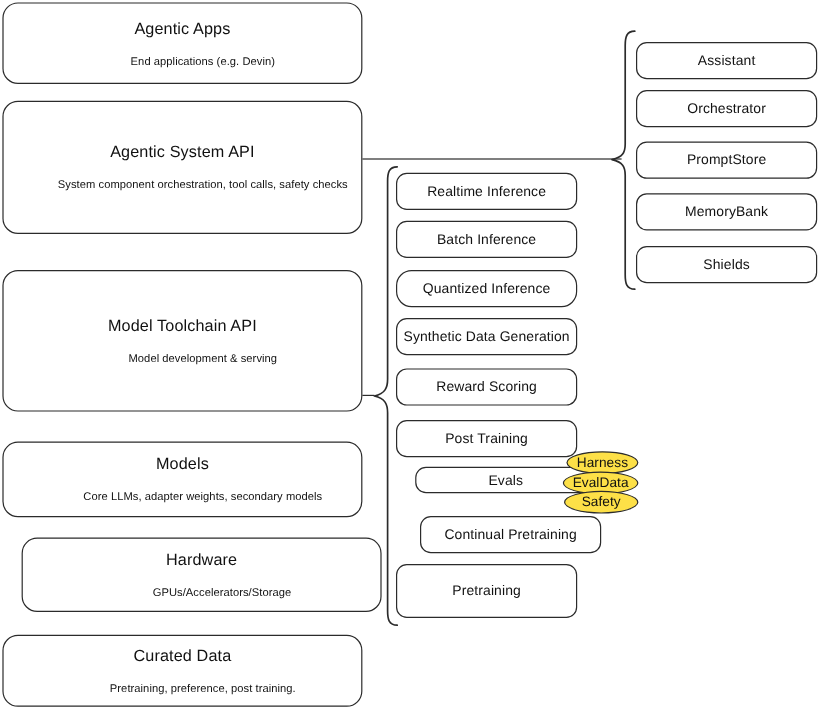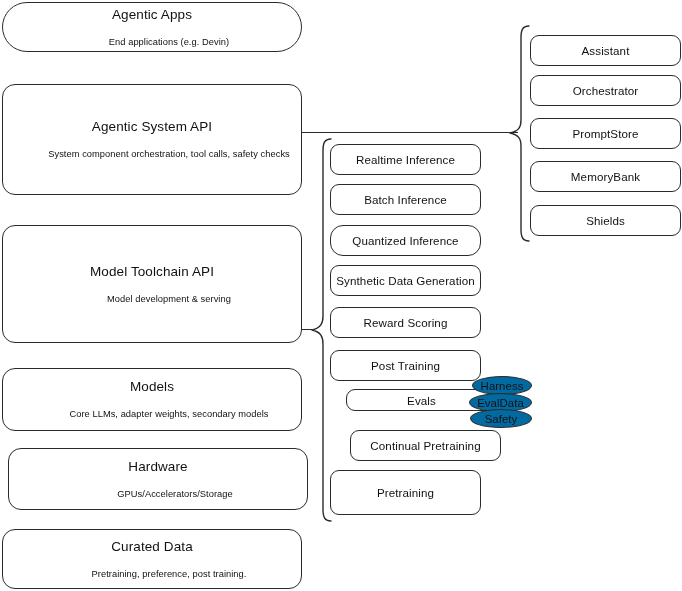--- a/index.html
+++ b/index.html
@@ -60,21 +60,21 @@
     color: #111111;
     letter-spacing: 0.1px;
     text-align: center;
   }
   
   .pill {
     position: absolute;
     box-sizing: border-box;
     border: 1.3px solid #2b2b2b;
     border-radius: 50%/50%;
-    background: #0369a1;
+    background: #fde047;
     display: flex;
     align-items: center;
     justify-content: center;
     font-size: 11.4px;
     color: #111111;
     letter-spacing: 0.05px;
     white-space: nowrap;
   }
   
   .connector {
@@ -93,41 +93,41 @@
     stroke-width: 1.4;
     stroke-linecap: round;
     stroke-linejoin: round;
   }
 </style>
 </head>
 <body>
 
 <div id="canvas">
 
-  <div class="stack-box" style="left:2px; top:2px; width:300px; height:50px;border-radius:25px;">
+  <div class="stack-box" style="left:2px; top:2px; width:300px; height:68px;">
     <div class="stack-title">Agentic Apps</div>
     <div class="stack-sub">End applications (e.g. Devin)</div>
   </div>
 
   <div class="stack-box" style="left:2px; top:84px; width:300px; height:111px;">
     <div class="stack-title">Agentic System API</div>
     <div class="stack-sub">System component orchestration, tool calls, safety checks</div>
   </div>
 
   <div class="stack-box" style="left:2px; top:225px; width:300px; height:118px;">
     <div class="stack-title">Model Toolchain API</div>
     <div class="stack-sub">Model development &amp; serving</div>
   </div>
 
   <div class="stack-box" style="left:2px; top:368px; width:300px; height:63px;">
     <div class="stack-title">Models</div>
     <div class="stack-sub">Core LLMs, adapter weights, secondary models</div>
   </div>
 
-  <div class="stack-box" style="left:8px; top:448px; width:300px; height:62px;">
+  <div class="stack-box" style="left:18px; top:448px; width:300px; height:62px;">
     <div class="stack-title">Hardware</div>
     <div class="stack-sub">GPUs/Accelerators/Storage</div>
   </div>
 
   <div class="stack-box" style="left:2px; top:529px; width:300px; height:60px;">
     <div class="stack-title">Curated Data</div>
     <div class="stack-sub">Pretraining, preference, post training.</div>
   </div>
 
   <div class="connector" style="left:302px; top:132px; width:216px;"></div>

